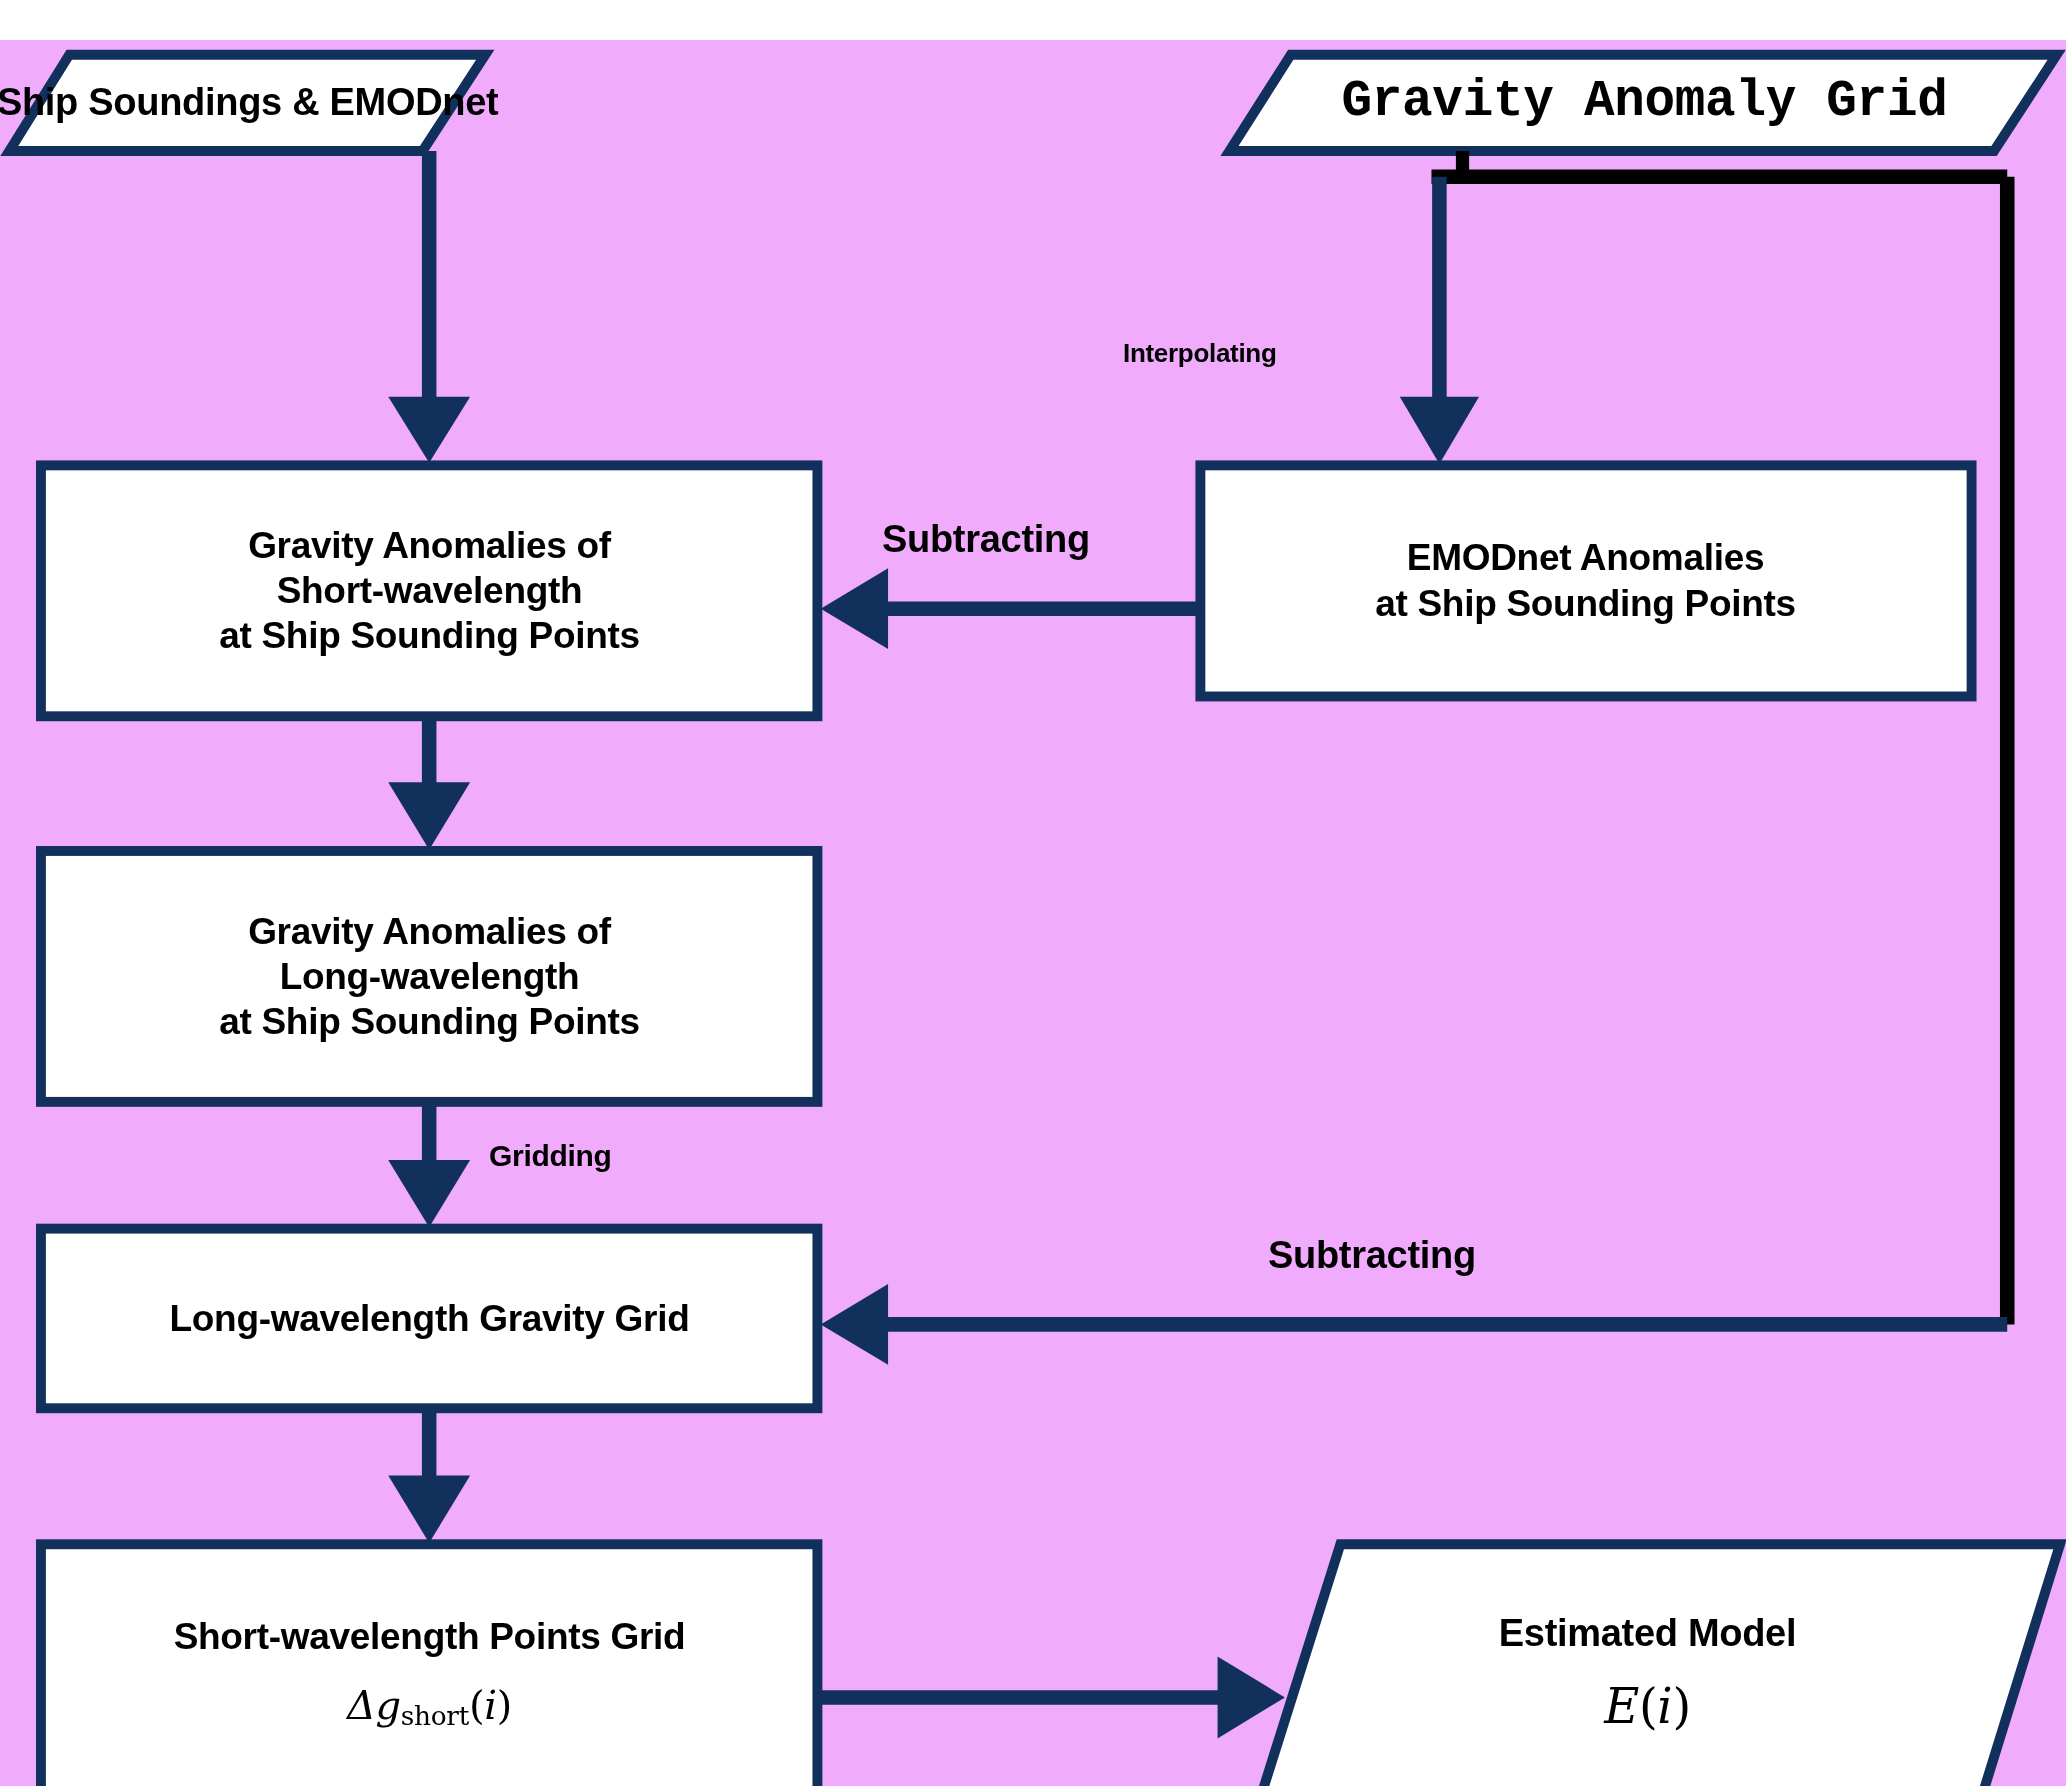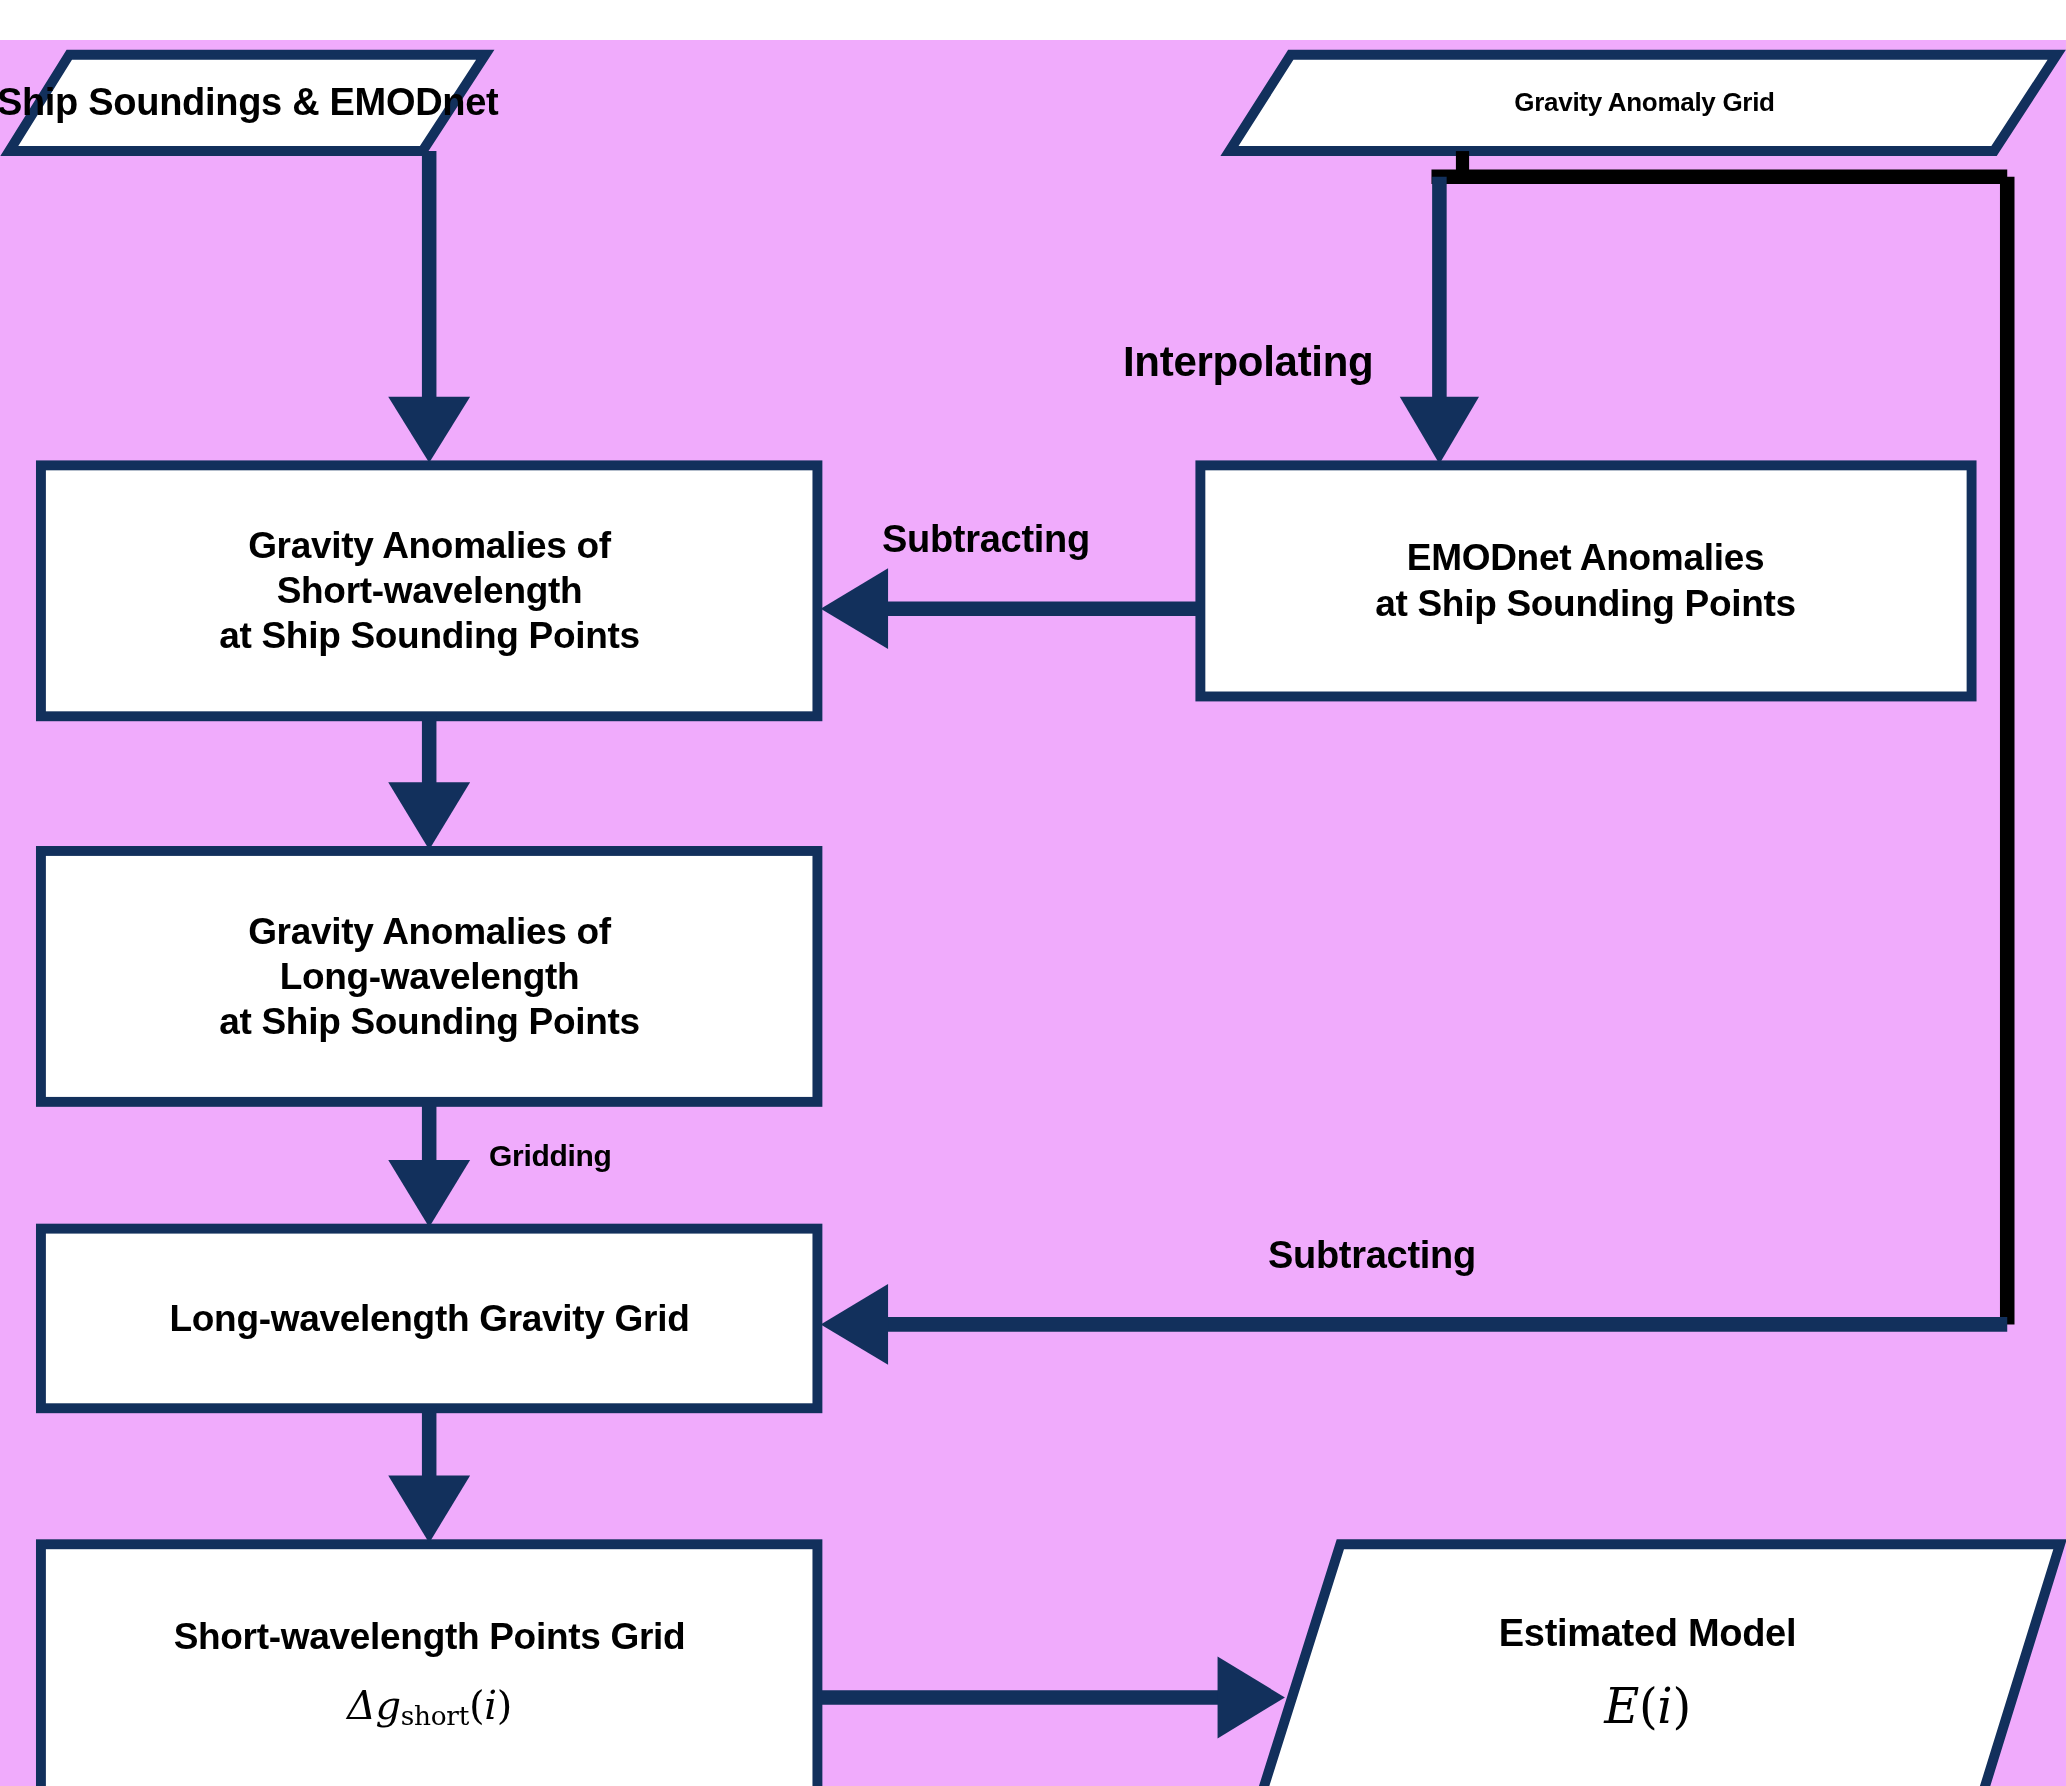--- a/index.html
+++ b/index.html
@@ -139,21 +139,21 @@
     <g>
       <line x1="1238" y1="2510" x2="1870" y2="2510" stroke="#12305C" stroke-width="22"></line>
       <polygon points="1946,2510 1844,2448 1844,2572" fill="#12305C"></polygon>
     </g>
   </svg>
 
   <div class="node-label" style="left:13.2px; top:14.5px; width:469px; height:96px; font-size:38px;">
     <span class="ln">Ship Soundings &amp; EMODnet</span>
   </div>
 
-  <div class="node-label" style="left:1235px; top:14.5px; width:819px; height:96px; font-size:26px;">
+  <div class="node-label" style="left:1235px; top:14.5px; width:819px; height:96px; font-size:51px;font-family:Liberation Mono, monospace;">
     <span class="ln">Gravity Anomaly Grid</span>
   </div>
 
   <div class="node-label" style="left:41px; top:425px; width:777px; height:251px; font-size:37px;">
     <span class="ln">Gravity Anomalies of</span>
     <span class="ln">Short-wavelength</span>
     <span class="ln">at Ship Sounding Points</span>
   </div>
 
   <div class="node-label" style="left:1200px; top:425px; width:771px; height:231px; font-size:37px;">
@@ -174,21 +174,21 @@
   <div class="node-label" style="left:41px; top:1504px; width:777px; height:258px; font-size:37px;">
     <span class="ln">Short-wavelength Points Grid</span>
     <span class="ln math" style="font-size:40px; margin-top:22.5px;" aria-label="Delta g short of i"><i>Δg</i><span class="sub">short</span><span class="paren">(</span><i>i</i><span class="paren">)</span></span>
   </div>
 
   <div class="node-label" style="left:1294px; top:1512px; width:707px; height:242px; font-size:38px;">
     <span class="ln">Estimated Model</span>
     <span class="ln math" style="font-size:48px; margin-top:21px;" aria-label="E of i"><i>E</i><span class="paren">(</span><i>i</i><span class="paren">)</span></span>
   </div>
 
-  <div class="edge-label" style="left:1123px; top:298px; font-size:42px;">Interpolating</div>
+  <div class="edge-label" style="left:1123px; top:298px; font-size:26px;">Interpolating</div>
 
   <div class="edge-label" style="left:882px; top:478px; font-size:38px;">Subtracting</div>
 
   <div class="edge-label" style="left:489px; top:1099px; font-size:30px;">Gridding</div>
 
   <div class="edge-label" style="left:1268px; top:1194px; font-size:38px;">Subtracting</div>
 
 </div>
 
 

